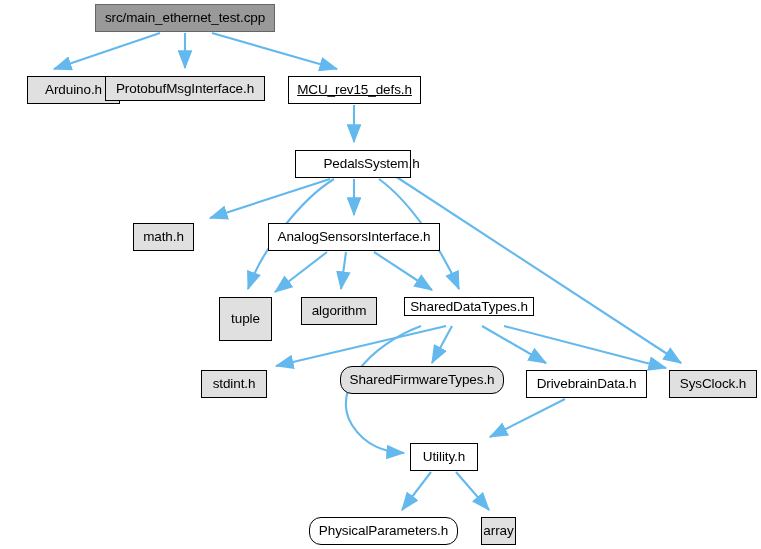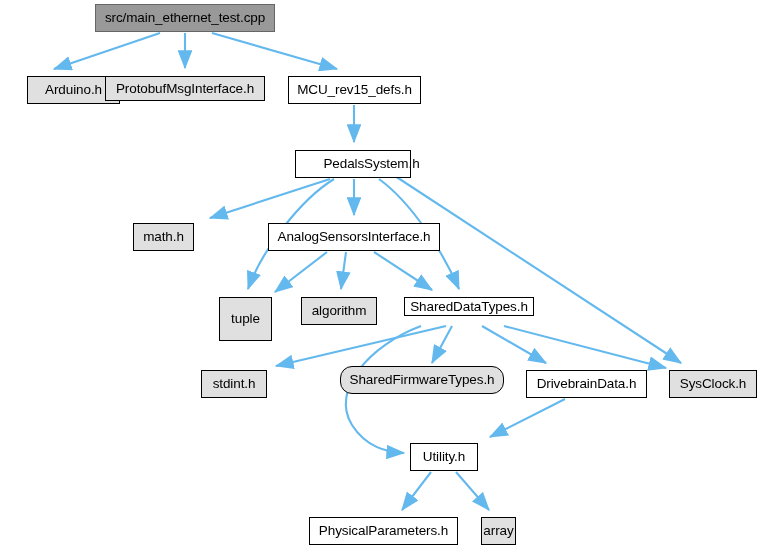--- a/index.html
+++ b/index.html
@@ -83,21 +83,21 @@
   <div id="node-group">
       <div class="node fill-dark" style="left: 95px; top: 4px; width: 180px; height: 28px;">
         <span class="node-label">src/main_ethernet_test.cpp</span>
       </div>
       <div class="node fill-gray" style="left: 4px; top: 76px; width: 93px; height: 28px; margin-left: 23px;">
         <span class="node-label">Arduino.h</span>
       </div>
       <div class="node fill-gray" style="left: 105px; top: 76px; width: 160px; height: 25px;">
         <span class="node-label">ProtobufMsgInterface.h</span>
       </div>
-      <div class="node fill-white" style="left: 288px; top: 76px; width: 133px; height: 28px;">
+      <div class="node fill-white" style="left: 288px; top: 76px; width: 133px; height: 28px; text-decoration: underline;">
         <span class="node-label">MCU_rev15_defs.h</span>
       </div>
       <div class="node fill-white" style="left: 295px; top: 150px; width: 116px; height: 28px; padding-left: 37px;">
         <span class="node-label">PedalsSystem.h</span>
       </div>
       <div class="node fill-gray" style="left: 133px; top: 223px; width: 61px; height: 28px;">
         <span class="node-label">math.h</span>
       </div>
       <div class="node fill-white" style="left: 268px; top: 223px; width: 172px; height: 28px;">
         <span class="node-label">AnalogSensorsInterface.h</span>
@@ -119,21 +119,21 @@
       </div>
       <div class="node fill-white" style="left: 526px; top: 370px; width: 121px; height: 28px;">
         <span class="node-label">DrivebrainData.h</span>
       </div>
       <div class="node fill-gray" style="left: 669px; top: 370px; width: 88px; height: 28px;">
         <span class="node-label">SysClock.h</span>
       </div>
       <div class="node fill-white" style="left: 410px; top: 443px; width: 68px; height: 28px;">
         <span class="node-label">Utility.h</span>
       </div>
-      <div class="node fill-white" style="left: 309px; top: 517px; width: 149px; height: 28px;">
+      <div class="node fill-white" style="left: 309px; top: 517px; width: 149px; height: 28px; border-radius: 12px;">
         <span class="node-label">PhysicalParameters.h</span>
       </div>
       <div class="node fill-gray" style="left: 481px; top: 517px; width: 35px; height: 28px;">
         <span class="node-label">array</span>
       </div>
     </div>
 
 </div>
 
 </body></html>

